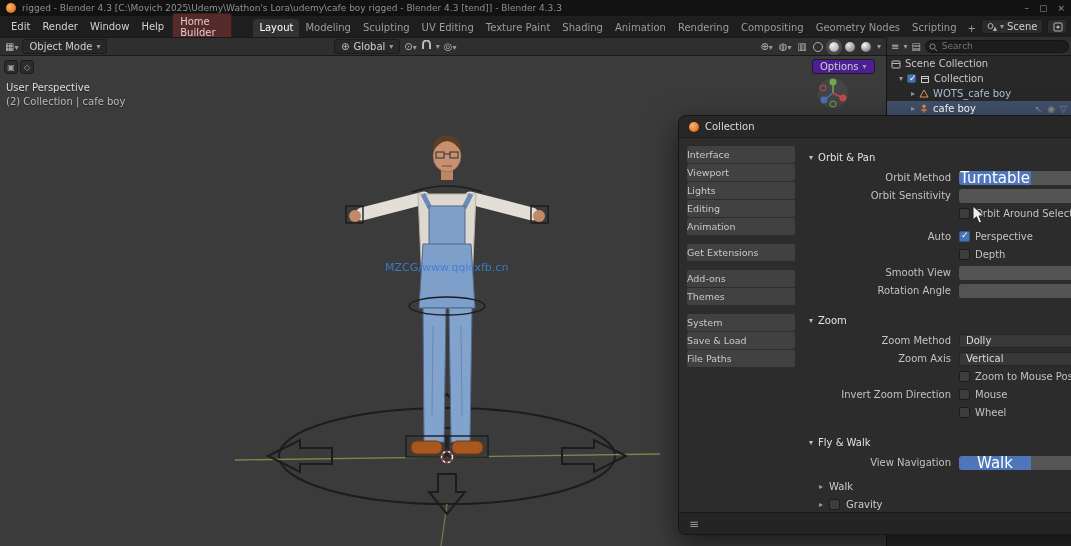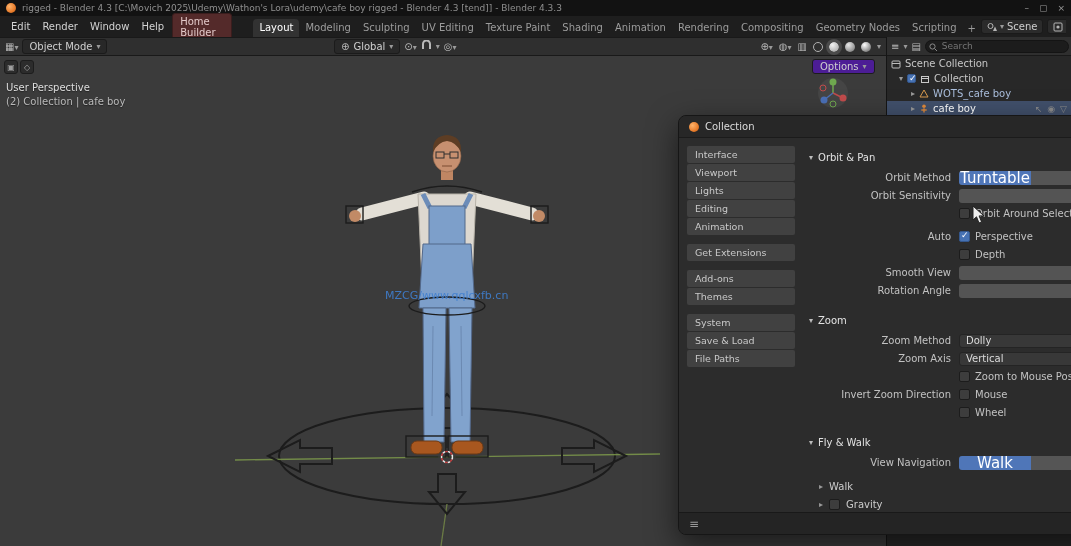--- a/index.html
+++ b/index.html
@@ -36,21 +36,21 @@
   .sph-mat { background:radial-gradient(circle at 35% 30%, #e8e8e8, #6b6b6b); }
   .sph-rend { background:radial-gradient(circle at 35% 30%, #ffffff, #555555); }
   .sph-active { outline:3px solid #4b4b4b; border-radius:50%; }
 
   
   .viewport { position:absolute; top:56px; left:0; width:886px; height:490px; background:#3b3b3b; overflow:hidden; }
   .vp-tools { position:absolute; top:4px; left:4px; display:flex; gap:2px; }
   .vp-tool { width:14px; height:14px; background:#2c2c2c; border:1px solid #1d1d1d; border-radius:3px; display:flex; align-items:center; justify-content:center; color:#9f9f9f; font-size:8px; }
   .vp-label1 { position:absolute; top:26px; left:6px; color:#dedede; text-shadow:0 1px 1px #222; }
   .vp-label2 { position:absolute; top:40px; left:6px; color:#b9b9b9; text-shadow:0 1px 1px #222; }
-  .watermark { position:absolute; top:205px; left:385px; color:#3f7fd0; opacity:.9; font-size:11px;margin-top:28px; }
+  .watermark { position:absolute; top:205px; left:385px; color:#3f7fd0; opacity:.9; font-size:11px; }
   .options-btn { position:absolute; top:3px; left:812px; display:flex; align-items:center; gap:4px; background:#4c1d95; border:1px solid #1c1c1c; border-radius:3px; padding:1px 7px; color:#cfcfcf; }
   .gizmo { position:absolute; top:20px; left:816px; }
 
   
   .outliner { position:absolute; top:37px; left:886px; width:185px; height:509px; background:#282828; border-left:1px solid #151515; }
   .ol-header { height:19px; background:#2f2f2f; border-bottom:1px solid #191919; display:flex; align-items:center; gap:4px; padding:0 4px; }
   .search { flex:1; min-width:0; background:#1c1c1c; border:1px solid #141414; border-radius:8px; height:13px; color:#bdbdbd; font-size:9px; padding:0 6px 0 16px; font-family:"DejaVu Sans", sans-serif; }
   .search-wrap { position:relative; flex:1; display:flex; }
   .search-wrap svg { position:absolute; left:4px; top:3px; }
   .ol-row { height:15px; display:flex; align-items:center; gap:4px; padding:0 4px; color:#c7c7c7; white-space:nowrap; }
@@ -58,21 +58,21 @@
   .ol-ind1 { padding-left:12px; } .ol-ind2 { padding-left:24px; }
   .ol-right { margin-left:auto; display:flex; gap:5px; color:#8d8d8d; font-size:9px; }
   .wots { color:#a9bddb; }
 
   
   .prefs { position:absolute; top:115px; left:678px; width:500px; height:420px; background:#2c2c2c; border:1px solid #161616; border-radius:8px; box-shadow:0 10px 30px rgba(0,0,0,.55); z-index:5; overflow:hidden; }
   .pf-title { height:22px; background:#272727; border-bottom:1px solid #1b1b1b; display:flex; align-items:center; gap:6px; padding:0 10px; color:#dcdcdc; font-size:10px; }
   .pf-body { position:absolute; top:22px; bottom:22px; left:0; right:0; display:flex; }
   .pf-side { width:122px; padding:8px 6px 0 8px; }
   .sb-group { margin-bottom:9px; }
-  .sb-item { height:17px; line-height:17px; background:#414141; color:#c9c9c9; border-radius:2px; padding-left:8px; margin-bottom:1px; font-size:9.5px; }
+  .sb-item { height:17px; line-height:17px; background:#414141; color:#c9c9c9; border-radius:2px; margin-bottom:1px; font-size:9.5px; }
   .sb-item.active { background:#4772b3; color:#ffffff; }
   .pf-content { flex:1; padding:10px 0 0 8px; overflow:hidden; }
   .ph { height:18px; display:flex; align-items:center; gap:5px; color:#e2e2e2; margin-bottom:3px; }
   .ph .caret { color:#bdbdbd; }
   .prow { height:17px; display:flex; align-items:center; margin-bottom:1px; }
   .lbl { width:150px; text-align:right; padding-right:8px; color:#c2c2c2; white-space:nowrap; overflow:hidden; }
   .fldzone { flex:1; display:flex; align-items:center; margin-right:8px; min-width:0; }
   .seg { flex:1; display:flex; border-radius:3px; overflow:hidden; height:14px; }
   .seg-on { width:72px; background:#4f76b8; color:#fff; text-align:center; line-height:14px; font-size:15px; }
   .seg-off { flex:1; background:#555555; color:#d6d6d6; text-align:center; line-height:14px; font-size:9.5px; white-space:nowrap; overflow:hidden; }

